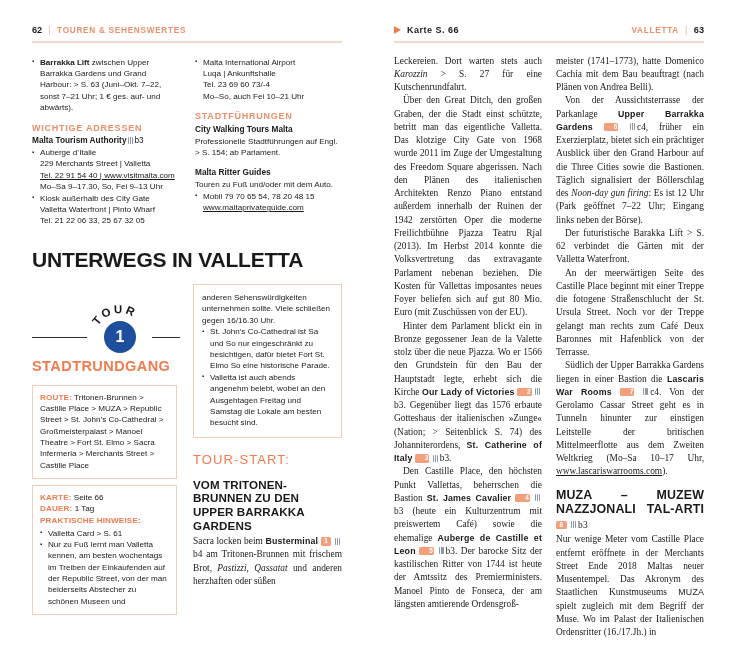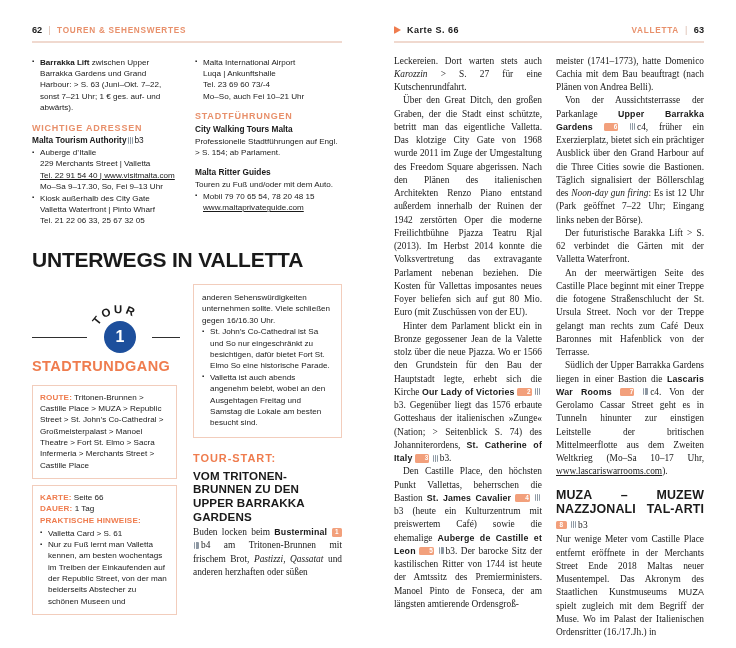--- a/index.html
+++ b/index.html
@@ -73,21 +73,21 @@
   .rbox li{position:relative;padding-left:8px;font-size:8.1px;line-height:11.3px;}
   .rbox li:before{content:"\25AA";position:absolute;left:0;top:-0.5px;font-size:6px;}
 
   .rightcolbox{width:160px;}
   .softbox{border:1.1px solid #f2cdbc;box-sizing:border-box;padding:7px 8px 8px 8px;}
   .softbox ul{margin:0;padding:0;list-style:none;}
   .softbox li{position:relative;padding-left:8px;font-size:8.1px;line-height:11.4px;}
   .softbox li:before{content:"\25AA";position:absolute;left:0;top:-0.5px;font-size:6px;}
   .softbox p.lead{margin:0 0 0 0;font-size:8.1px;line-height:11.4px;}
 
-  .startlbl{color:#ef7c4e;font-weight:bold;font-size:11px;letter-spacing:.085em;margin:14px 0 5px 0;}
+  .startlbl{color:#ef7c4e;font-weight:normal;font-size:13px;letter-spacing:.085em;margin:14px 0 11px 0;}
   .starthead{font-weight:bold;font-size:11.6px;line-height:13.6px;letter-spacing:.01em;margin-bottom:3px;}
 
   
   .bodycols{display:flex;gap:14px;margin-top:12px;}
   .bcol{width:161px;}
   .serif{font-family:"Liberation Serif", serif;font-size:9.4px;line-height:13.25px;
          text-align:justify;hyphens:auto;}
   .serif p{margin:0;}
   .serif p.ind{text-indent:9px;}
   .it{font-style:italic;}
@@ -203,21 +203,21 @@
           <p class="lead">anderen Sehenswürdigkeiten unternehmen sollte. Viele schließen gegen 16/16.30 Uhr.</p>
           <ul>
             <li><span>St. John’s Co-Cathedral ist Sa und So nur eingeschränkt zu besichtigen, dafür bietet Fort St. Elmo So eine historische Parade.</span></li>
             <li><span>Valletta ist auch abends angenehm belebt, wobei an den Ausgehtagen Freitag und Samstag die Lokale am besten besucht sind.</span></li>
           </ul>
         </div>
 
         <div class="startlbl">TOUR-START:</div>
         <div class="starthead">VOM TRITONEN-BRUNNEN ZU DEN UPPER BARRAKKA GARDENS</div>
         <div class="serif">
-          <p><span>Buden locken beim </span><span class="sansname">Busterminal</span> <span class="num">1</span> <span class="mapref"></span><span>b4</span><span> am Tritonen-Brunnen mit frischem Brot, </span><span class="it">Pastizzi</span><span>, </span><span class="it">Qassatat</span><span> und anderen herzhaften oder süßen</span></p>
+          <p><span>Sacra locken beim </span><span class="sansname">Busterminal</span> <span class="num">1</span> <span class="mapref"></span><span>b4</span><span> am Tritonen-Brunnen mit frischem Brot, </span><span class="it">Pastizzi</span><span>, </span><span class="it">Qassatat</span><span> und anderen herzhaften oder süßen</span></p>
         </div>
       </div>
     </div>
   </div>
 
   <div class="page page-right">
 
     <div class="runhead right">
       <span class="tri"></span>
       <span class="rh-map">Karte S. 66</span>

